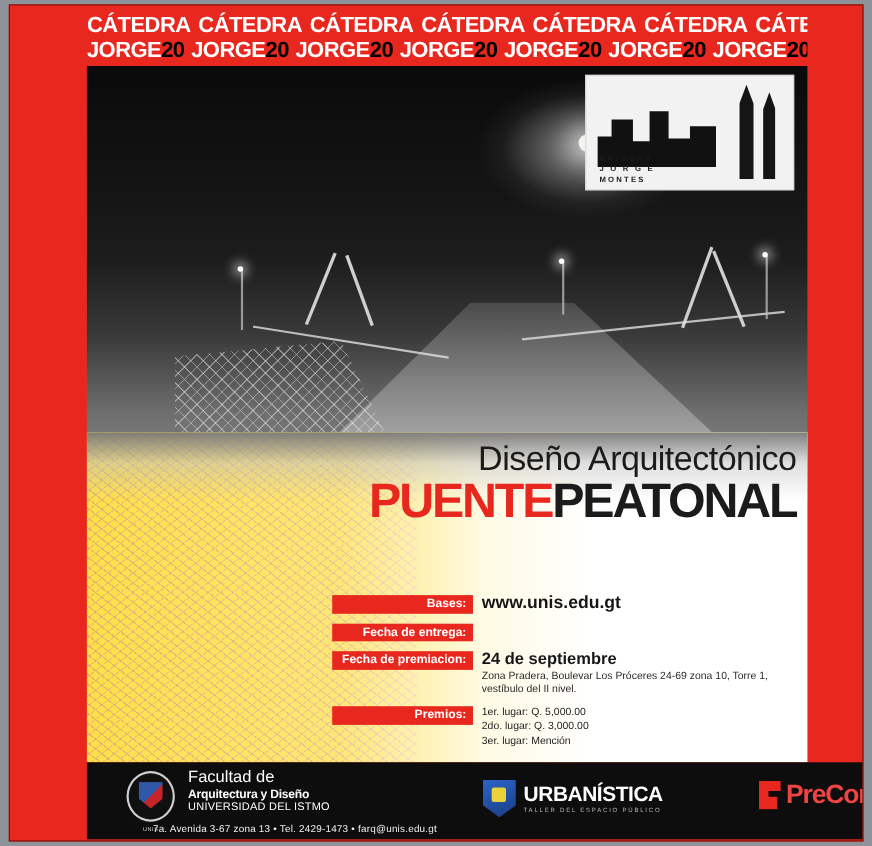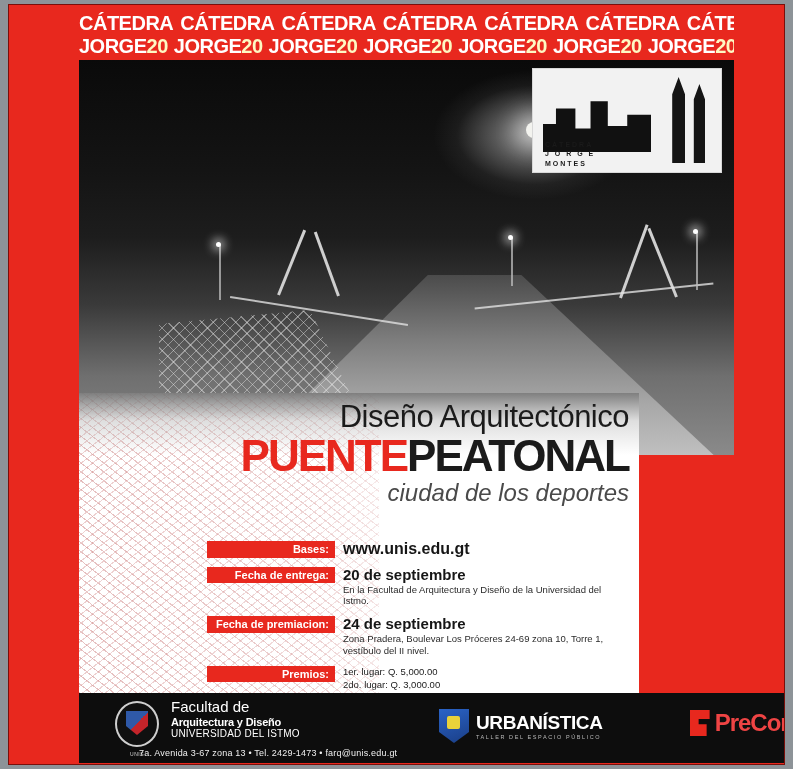--- a/index.html
+++ b/index.html
@@ -48,21 +48,21 @@
     font-size: 20px;
     padding-top: 3px;
     letter-spacing: -0.5px;
   }
   .banner-row.r3 {
     font-size: 17px;
     padding-top: 3px;
     letter-spacing: -0.5px;
   }
   .w { color: #ffffff; }
-  .k { color: #fef9c3; }
+  .k { color: #000000; }
   .unit { margin-right: 6px; }
   
   .photo {
     position: absolute;
     left: 70px; top: 55px;
     width: 655px; height: 395px;
     background:
       radial-gradient(ellipse 140px 90px at 455px 75px, rgba(255,255,255,0.55) 0%, rgba(255,255,255,0.05) 55%, rgba(0,0,0,0) 72%),
       linear-gradient(to bottom, #0a0a0a 0%, #141414 28%, #1d1d1d 45%, #3a3a3a 62%, #6f6f6f 80%, #8a8a8a 100%);
     overflow: hidden;
@@ -141,22 +141,22 @@
     color: #1a1a1a;
     font-size: 7px;
     font-weight: bold;
     letter-spacing: 2px;
     line-height: 1.35;
   }
   
   .mid {
     position: absolute;
     left: 70px; top: 388px;
-    width: 560px; height: 300px;
-    background: #ffffff;
+    width: 655px; height: 300px;
+    background: #fde047;
     overflow: hidden;
   }
   .mid-texture {
     position: absolute;
     left: 0; top: 0; width: 300px; height: 300px;
     background-image:
       repeating-linear-gradient(38deg, rgba(210,140,140,0.55) 0 1px, rgba(255,255,255,0) 1px 7px),
       repeating-linear-gradient(-38deg, rgba(215,150,150,0.45) 0 1px, rgba(255,255,255,0) 1px 7px);
   }
   .mid-fade {
@@ -382,38 +382,33 @@
     <div class="mid">
       <div class="mid-texture"></div>
       <div class="mid-fade"></div>
       <div class="photo-blend"></div>
 
       <div class="titles">
         <div class="t-line1">Diseño Arquitectónico</div>
         <div class="t-line2">
           <span class="red">PUENTE</span><span class="dark">PEATONAL</span>
         </div>
-        <div class="t-line4">ciudad de los deportes</div>
       </div>
 
       <div class="info">
 
         <div class="info-row">
           <div class="tag">Bases:</div>
           <div class="val">
             <div class="val-main link">www.unis.edu.gt</div>
           </div>
         </div>
 
         <div class="info-row">
           <div class="tag">Fecha de entrega:</div>
-          <div class="val">
-            <div class="val-main">20 de septiembre</div>
-            <div class="val-sub">En la Facultad de Arquitectura y Diseño de la Universidad del Istmo.</div>
-          </div>
         </div>
 
         <div class="info-row">
           <div class="tag">Fecha de premiacion:</div>
           <div class="val">
             <div class="val-main">24 de septiembre</div>
             <div class="val-sub">Zona Pradera, Boulevar Los Próceres 24-69 zona 10, Torre 1, vestíbulo del II nivel.</div>
           </div>
         </div>
 

